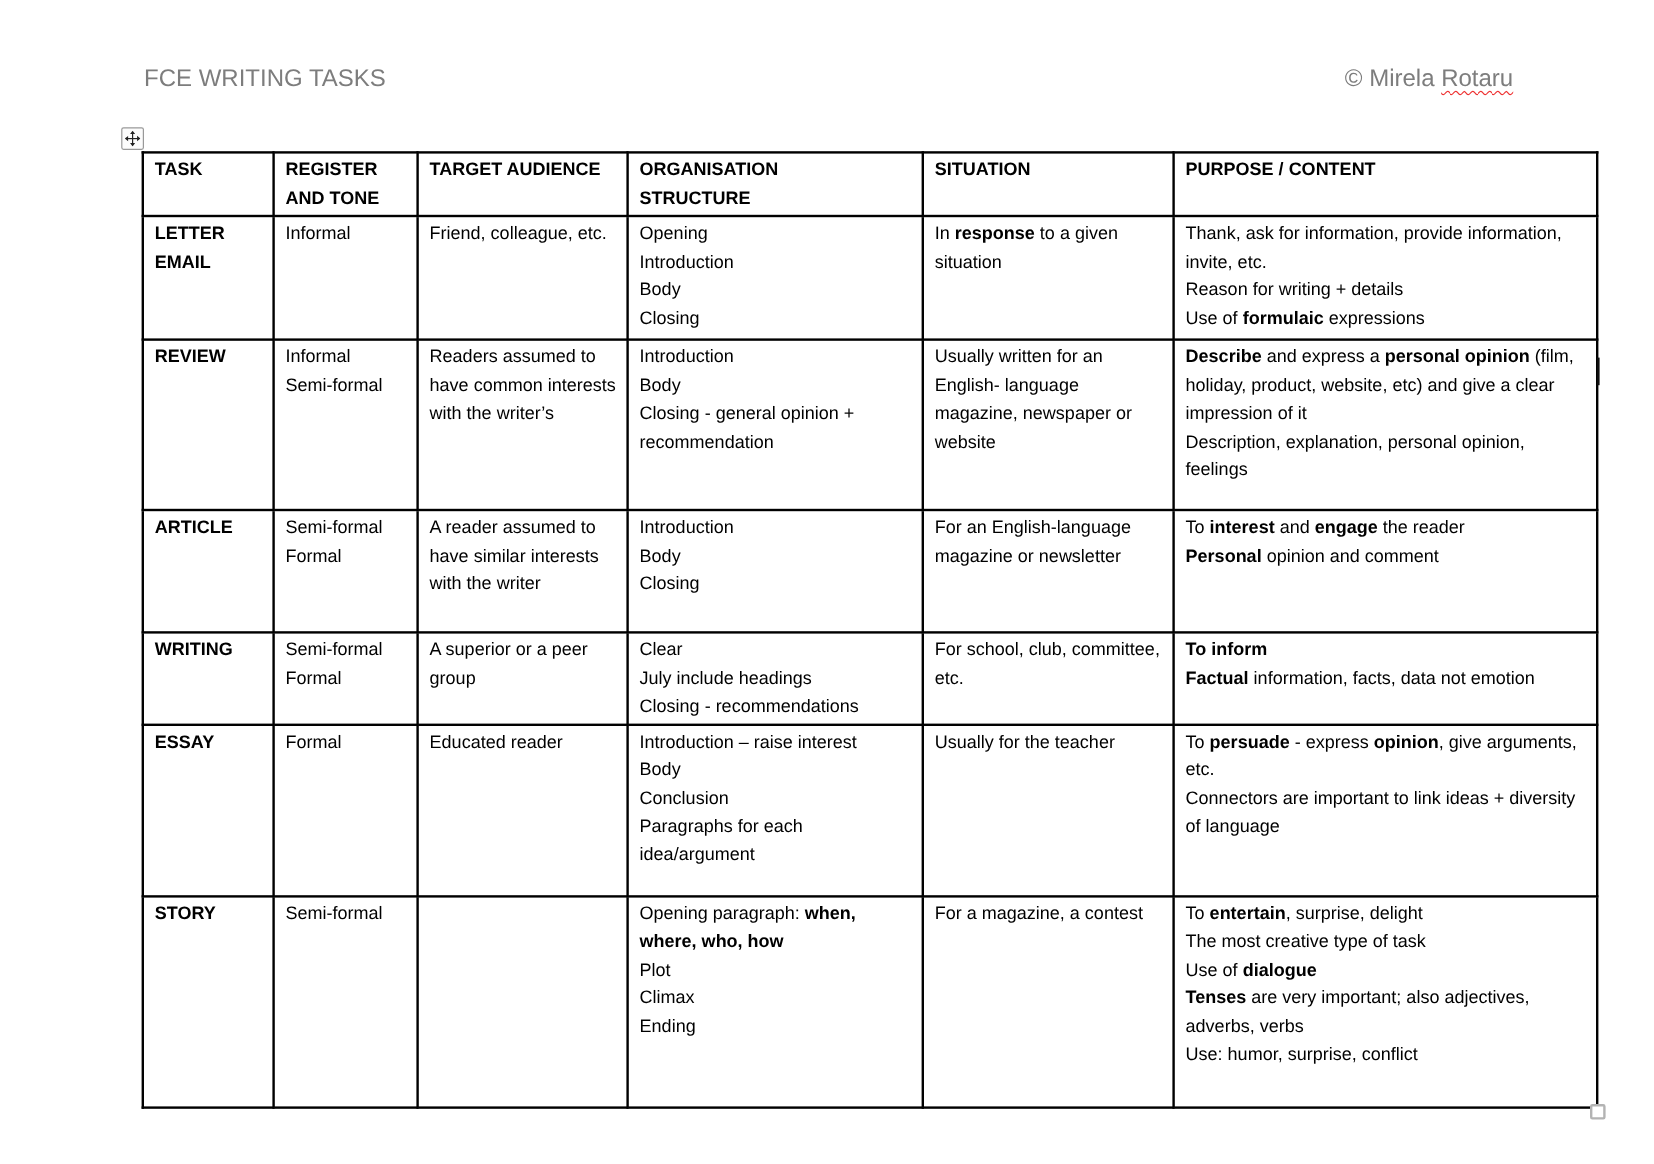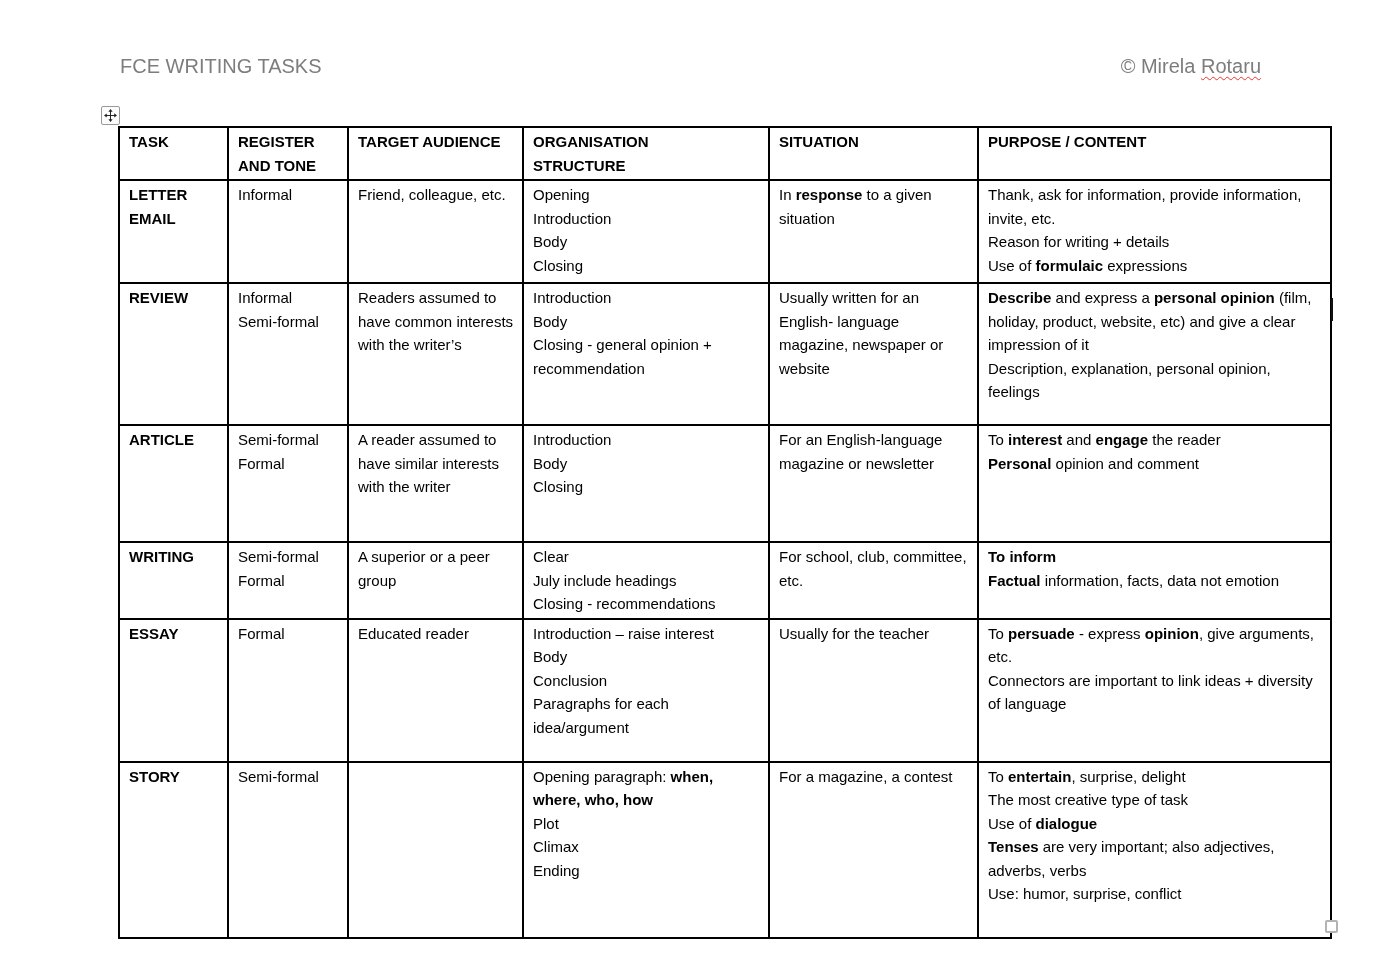--- a/index.html
+++ b/index.html
@@ -139,21 +139,21 @@
           <div class="para"><span>Closing - general opinion + recommendation</span></div>
         </td>
         <td>
           <div class="para"><span>Usually written for an English- language magazine, newspaper or website</span></div>
         </td>
         <td>
           <div class="para"><span class="b">Describe</span><span> and express a </span><span class="b">personal opinion</span><span> (film, holiday, product, website, etc) and give a clear impression of it</span></div>
           <div class="para"><span>Description, explanation, personal opinion, feelings</span></div>
         </td>
       </tr>
-      <tr style="height: 117px;">
+      <tr style="height: 102px;">
         <td>
           <div class="para"><span class="b">ARTICLE</span></div>
         </td>
         <td>
           <div class="para"><span>Semi-formal</span></div>
           <div class="para"><span>Formal</span></div>
         </td>
         <td>
           <div class="para"><span>A reader assumed to have similar interests with the writer</span></div>
         </td>

